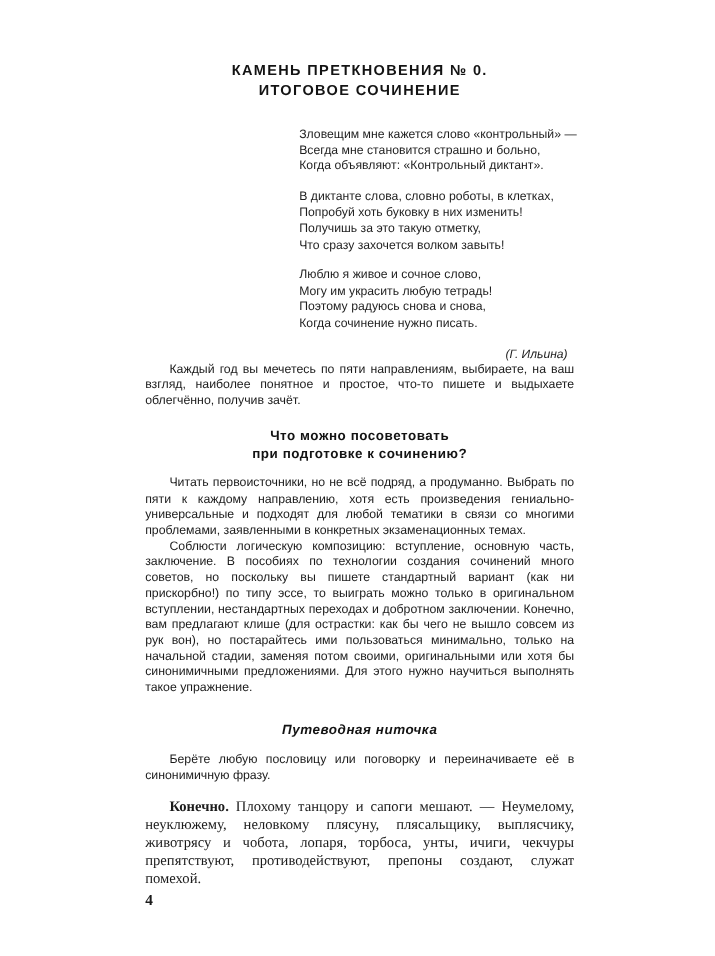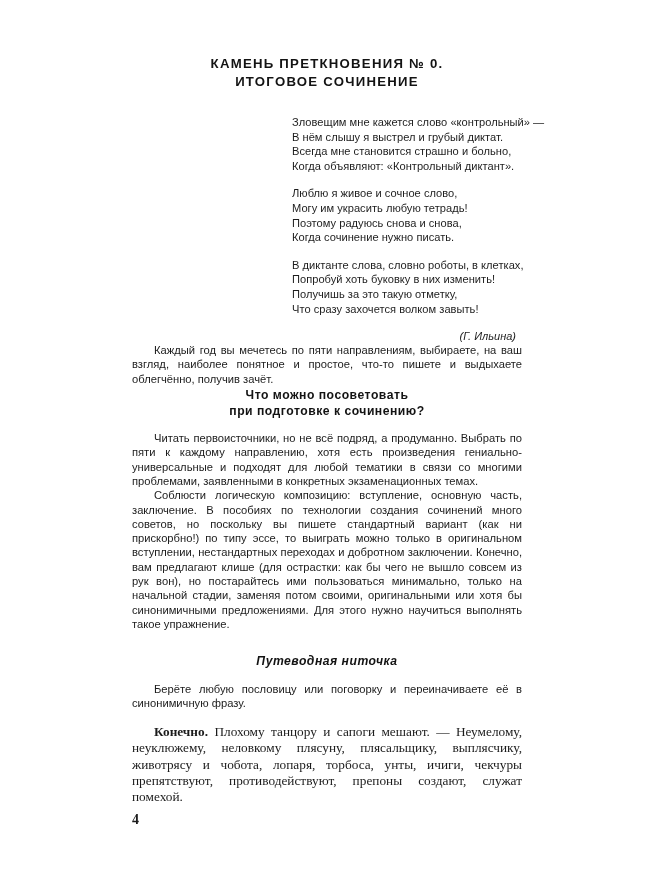--- a/index.html
+++ b/index.html
@@ -60,21 +60,20 @@
   .stanza:last-of-type {
     margin-bottom: 4px;
   }
   .verse {
     display: block;
     font-size: 11.1px;
     line-height: 14.6px;
     letter-spacing: 0.02px;
     color: #1d1d1d;
     white-space: nowrap;
-    margin-left: 20px;
   }
   .poem-attribution {
     text-align: right;
     font-style: italic;
     font-size: 11px;
     line-height: 14px;
     color: #1d1d1d;
     margin: 6px 4px 0 0;
     padding-right: 2px;
   }
@@ -103,21 +102,21 @@
 
   
   h2.section-heading {
     text-align: center;
     font-family: "Liberation Sans", sans-serif;
     font-weight: bold;
     font-size: 12.2px;
     line-height: 16px;
     letter-spacing: 0.5px;
     color: #131313;
-    margin: 1px 0 12px 0;
+    margin: 17px 0 12px 0;
   }
   h2.section-heading .line {
     display: block;
     white-space: nowrap;
   }
   h2.section-heading.single {
     margin: 22px 0 13px 0;
     font-style: italic;
   }
 
@@ -141,37 +140,36 @@
 
     <h1 class="chapter-title">
       <span class="line">КАМЕНЬ ПРЕТКНОВЕНИЯ № 0.</span>
       <span class="line">ИТОГОВОЕ СОЧИНЕНИЕ</span>
     </h1>
 
     <div class="poem">
 
       <div class="stanza">
         <span class="verse">Зловещим мне кажется слово «контрольный» —</span>
-        <span class="verse">В нём слышу я выстрел и грубый диктат.</span>
         <span class="verse">Всегда мне становится страшно и больно,</span>
         <span class="verse">Когда объявляют: «Контрольный диктант».</span>
+      </div>
+
+      <div class="stanza">
+        <span class="verse">В диктанте слова, словно роботы, в клетках,</span>
+        <span class="verse">Попробуй хоть буковку в них изменить!</span>
+        <span class="verse">Получишь за это такую отметку,</span>
+        <span class="verse">Что сразу захочется волком завыть!</span>
       </div>
 
       <div class="stanza">
         <span class="verse">Люблю я живое и сочное слово,</span>
         <span class="verse">Могу им украсить любую тетрадь!</span>
         <span class="verse">Поэтому радуюсь снова и снова,</span>
         <span class="verse">Когда сочинение нужно писать.</span>
-      </div>
-
-      <div class="stanza">
-        <span class="verse">В диктанте слова, словно роботы, в клетках,</span>
-        <span class="verse">Попробуй хоть буковку в них изменить!</span>
-        <span class="verse">Получишь за это такую отметку,</span>
-        <span class="verse">Что сразу захочется волком завыть!</span>
       </div>
 
       <div class="poem-attribution">(Г. Ильина)</div>
     </div>
 
     <p class="body gap-para">Каждый год вы мечетесь по пяти направлениям, выбираете, на ваш взгляд, наиболее понятное и простое, что-то пишете и выдыхаете облегчённо, получив зачёт.</p>
 
     <h2 class="section-heading">
       <span class="line">Что можно посоветовать</span>
       <span class="line">при подготовке к сочинению?</span>

